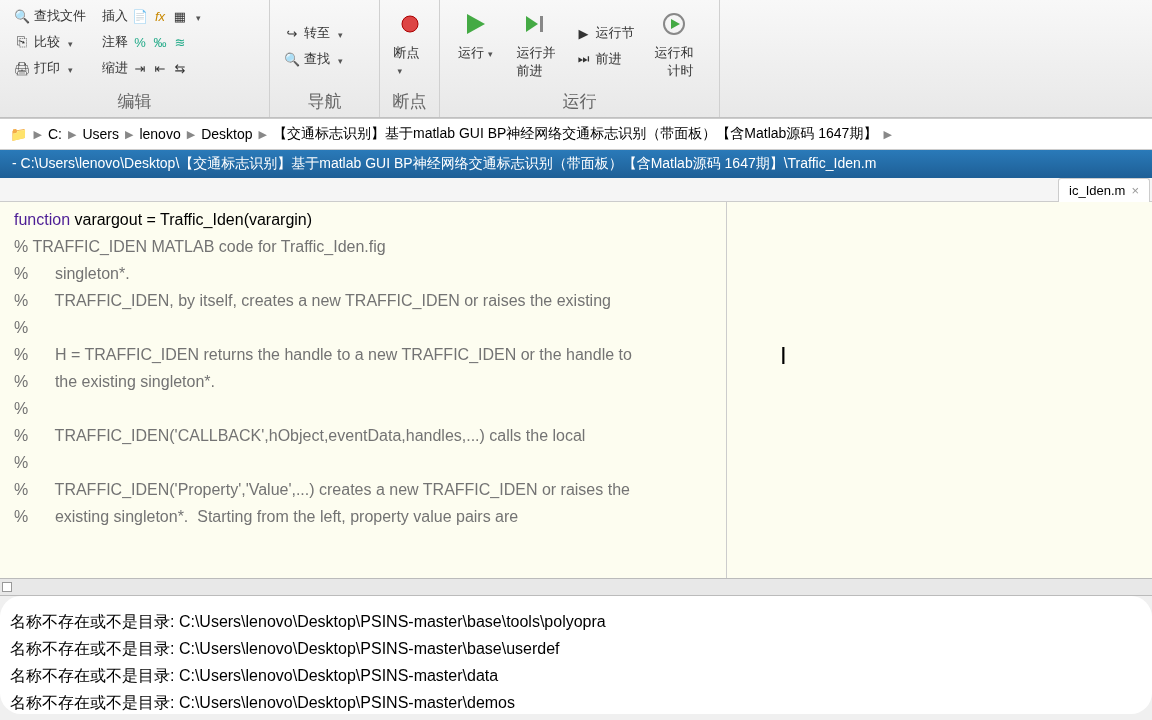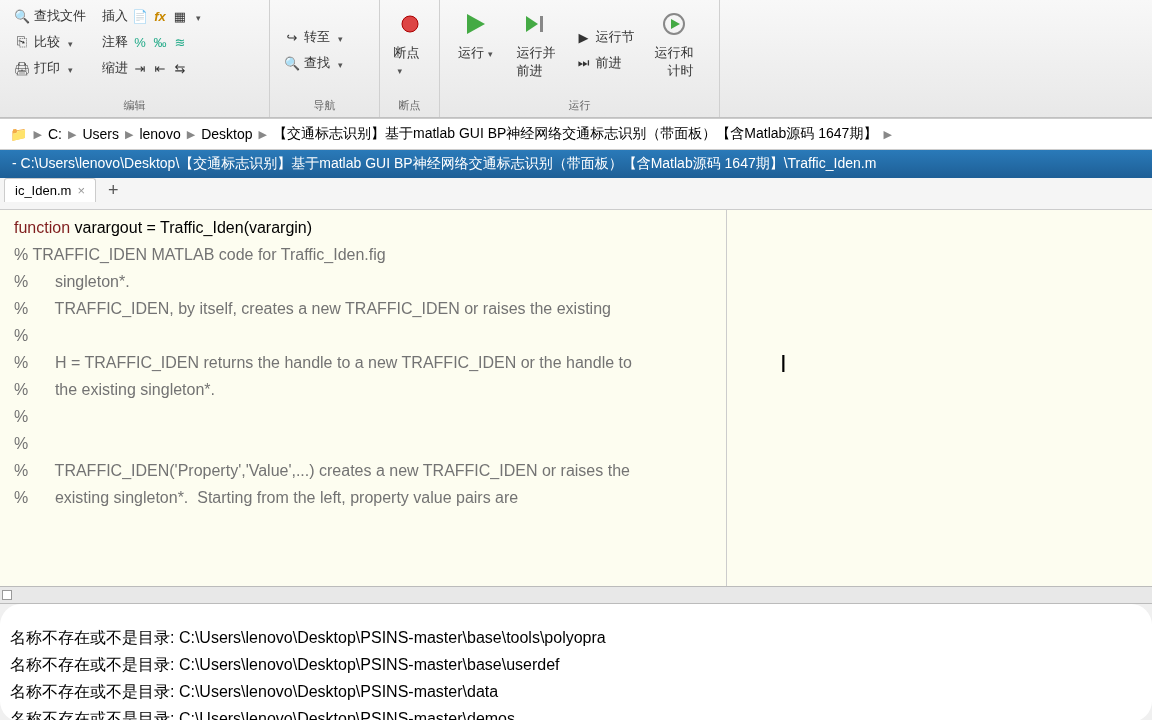--- a/index.html
+++ b/index.html
@@ -1,52 +1,52 @@
 <!DOCTYPE html>
 <html><head>
 <meta charset="utf-8">
 <style>
 * { margin: 0; padding: 0; box-sizing: border-box; font-family: "Microsoft YaHei", Arial, sans-serif; }
 body { background: #f0f0f0; width: 1152px; height: 720px; overflow: hidden; }
 
 .ribbon { background: linear-gradient(#f8f8f8, #e8e8e8); border-bottom: 1px solid #c0c0c0; height: 118px; display: flex; }
 .ribbon-group { border-right: 1px solid #d0d0d0; padding: 4px 8px; display: flex; flex-direction: column; }
 .ribbon-group-content { display: flex; flex: 1; gap: 4px; }
-.ribbon-group-label { text-align: center; font-size: 11px; color: #666; padding-top: 2px; }
+.ribbon-group-label { text-align: center; font-size: 17px; color: #666; padding-top: 2px; }
 .ribbon-col { display: flex; flex-direction: column; gap: 2px; }
 .ribbon-item { display: flex; align-items: center; gap: 4px; padding: 3px 6px; font-size: 13px; color: #333; cursor: pointer; }
 .ribbon-big { display: flex; flex-direction: column; align-items: center; padding: 4px 10px; cursor: pointer; font-size: 13px; color: #333; }
 .ribbon-big .icon-lg { margin-bottom: 4px; }
 .ribbon-item .dd::after, .ribbon-big .dd::after { content: "▾"; font-size: 9px; margin-left: 4px; color: #555; }
 
 .icon-sm { width: 16px; height: 16px; display: inline-flex; align-items: center; justify-content: center; }
 .icon-lg { width: 32px; height: 32px; display: inline-flex; align-items: center; justify-content: center; }
 
 .breadcrumb { background: #fff; border-top: 1px solid #ccc; border-bottom: 1px solid #ccc; padding: 6px 10px; font-size: 14px; display: flex; align-items: center; gap: 6px; }
 .breadcrumb .sep { color: #888; font-size: 11px; }
 .breadcrumb span.seg { cursor: pointer; }
 
 .titlebar { background: linear-gradient(#2a7ab9, #1e5f96); color: #fff; padding: 5px 12px; font-size: 14px; }
 
-.tabs { background: #f5f5f5; border-bottom: 1px solid #ccc; display: flex; align-items: flex-start; height: 32px; padding-left: 4px; }
+.tabs { background: #f5f5f5; border-bottom: 1px solid #ccc; display: flex; align-items: flex-end; height: 24px; padding-left: 4px; flex-direction: column; }
 .tab { display: flex; align-items: center; gap: 6px; padding: 4px 10px; background: #fff; border: 1px solid #ccc; border-bottom: none; border-radius: 3px 3px 0 0; font-size: 13px; margin-right: 2px; }
 .tab-close { color: #999; cursor: pointer; font-size: 13px; }
 .tab-add { padding: 2px 10px; color: #555; cursor: pointer; font-size: 18px; }
 
 .editor { background: #fdfdf0; font-family: Consolas, monospace; font-size: 16px; padding: 4px 0; position: relative; height: 376px; overflow: hidden; }
 .editor-line { white-space: pre; line-height: 27px; padding-left: 14px; }
-.kw { color: #7f1d1d; }
+.kw { color: #4c1d95; }
 .cmt { color: #737373; }
 .ruler { position: absolute; top: 0; bottom: 0; left: 726px; width: 1px; background: #ccc; }
 .cursor { position: absolute; top: 140px; left: 780px; font-size: 24px; color: #000; }
 
 .divider { height: 18px; background: #e8e8e8; border-top: 1px solid #bbb; border-bottom: 1px solid #bbb; display: flex; align-items: center; padding-left: 2px; }
 .divider-handle { width: 10px; height: 10px; border: 1px solid #999; background: #fff; }
 
-.console { background: #fff; font-family: Consolas, monospace; font-size: 16px; padding: 20px 10px; line-height: 27px; height: 118px; border-radius: 21px; }
+.console { background: #fff; font-family: Consolas, monospace; font-size: 16px; padding: 12px 10px; line-height: 27px; height: 118px; border-radius: 21px; }
 .console-line { white-space: pre; color: #000; }
 </style>
 </head>
 <body>
 
 <div class="ribbon">
   <div class="ribbon-group" style="width:270px">
     <div class="ribbon-group-content">
       <div class="ribbon-col">
         <div class="ribbon-item">
@@ -61,21 +61,21 @@
         <div class="ribbon-item">
             <span class="icon-sm">🖨</span>
             <span>打印</span>
             <span class="dd"></span>
           </div>
       </div>
       <div class="ribbon-col">
         <div class="ribbon-item">
             <span>插入</span>
             <span class="icon-sm">📄</span>
-            <span class="icon-sm" style="color:#c88800;font-style:italic;font-weight:bold">fx</span>
+            <span class="icon-sm" style="color:#c88800;font-style:italic;font-weight:normal">fx</span>
             <span class="icon-sm">▦</span>
             <span class="dd"></span>
           </div>
         <div class="ribbon-item">
             <span>注释</span>
             <span class="icon-sm" style="color:#2a8">%</span>
             <span class="icon-sm" style="color:#2a8">‰</span>
             <span class="icon-sm" style="color:#2a8">≋</span>
           </div>
         <div class="ribbon-item">
@@ -194,20 +194,21 @@
 <div class="editor">
   <div class="ruler"></div>
   <div class="editor-line"><span class="kw">function</span><span> varargout = Traffic_Iden(varargin)</span></div>
   <div class="editor-line cmt">% TRAFFIC_IDEN MATLAB code for Traffic_Iden.fig</div>
   <div class="editor-line cmt">%      singleton*.</div>
   <div class="editor-line cmt">%      TRAFFIC_IDEN, by itself, creates a new TRAFFIC_IDEN or raises the existing</div>
   <div class="editor-line cmt">%</div>
   <div class="editor-line cmt">%      H = TRAFFIC_IDEN returns the handle to a new TRAFFIC_IDEN or the handle to</div>
   <div class="editor-line cmt">%      the existing singleton*.</div>
   <div class="editor-line cmt">%</div>
+  <div class="editor-line cmt">%      TRAFFIC_IDEN('CALLBACK',hObject,eventData,handles,...) calls the local</div>
   <div class="editor-line cmt">%</div>
   <div class="editor-line cmt">%      TRAFFIC_IDEN('Property','Value',...) creates a new TRAFFIC_IDEN or raises the</div>
   <div class="editor-line cmt">%      existing singleton*.  Starting from the left, property value pairs are</div>
   <span class="cursor">I</span>
 </div>
 
 <div class="divider">
   <div class="divider-handle"></div>
 </div>
 

